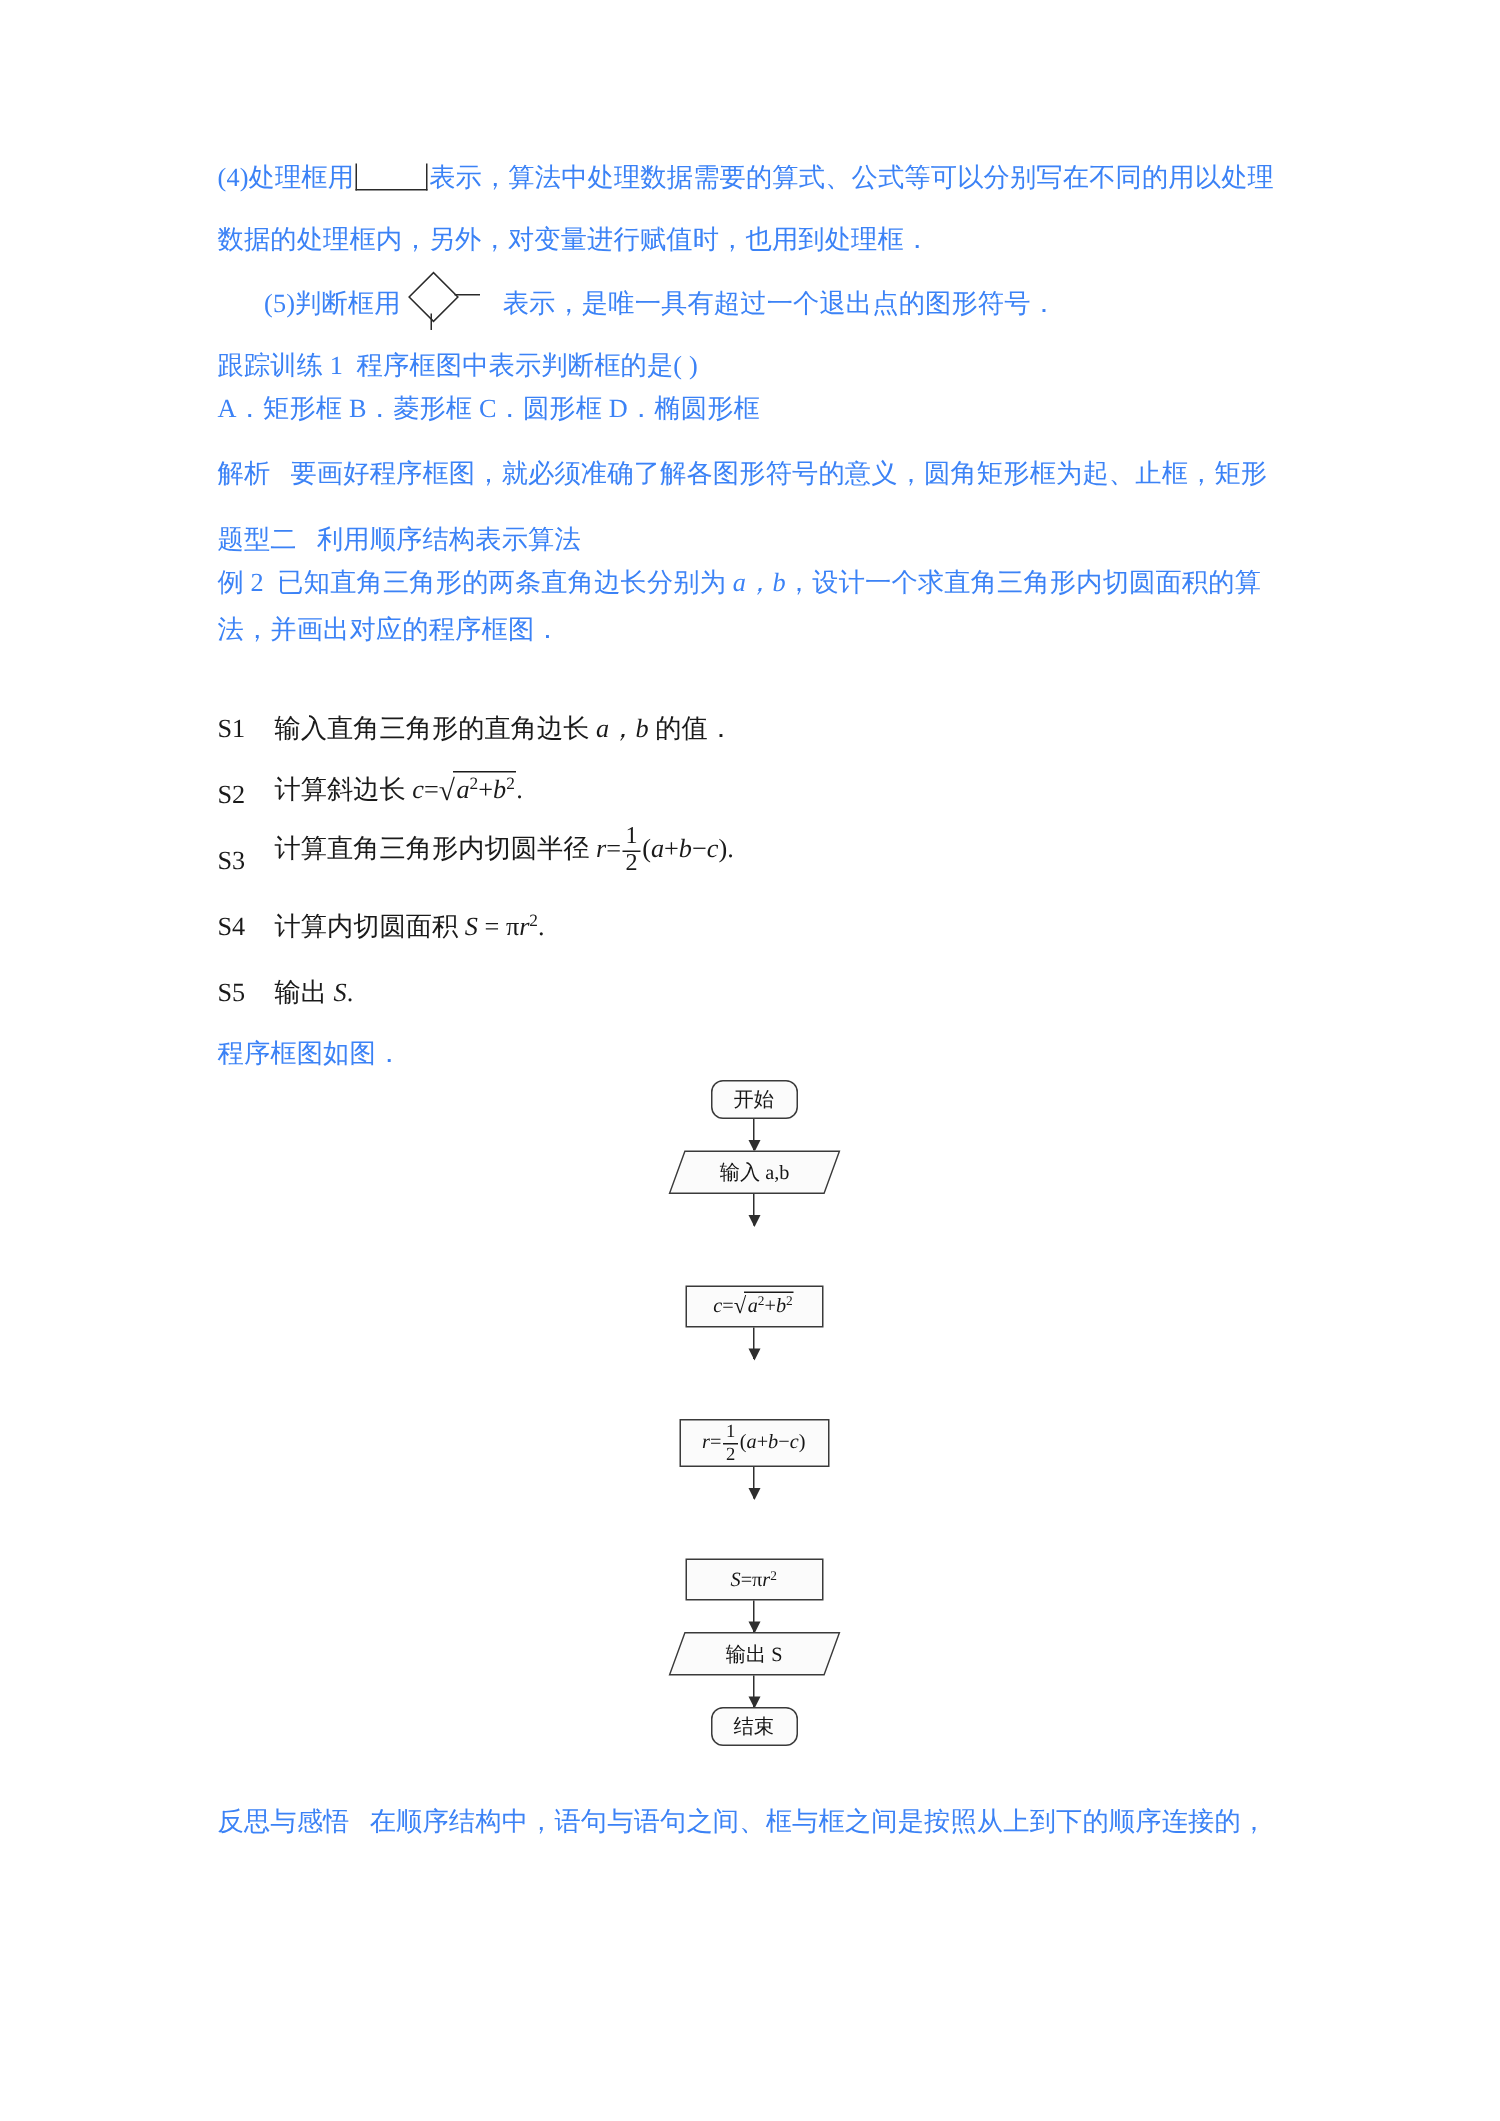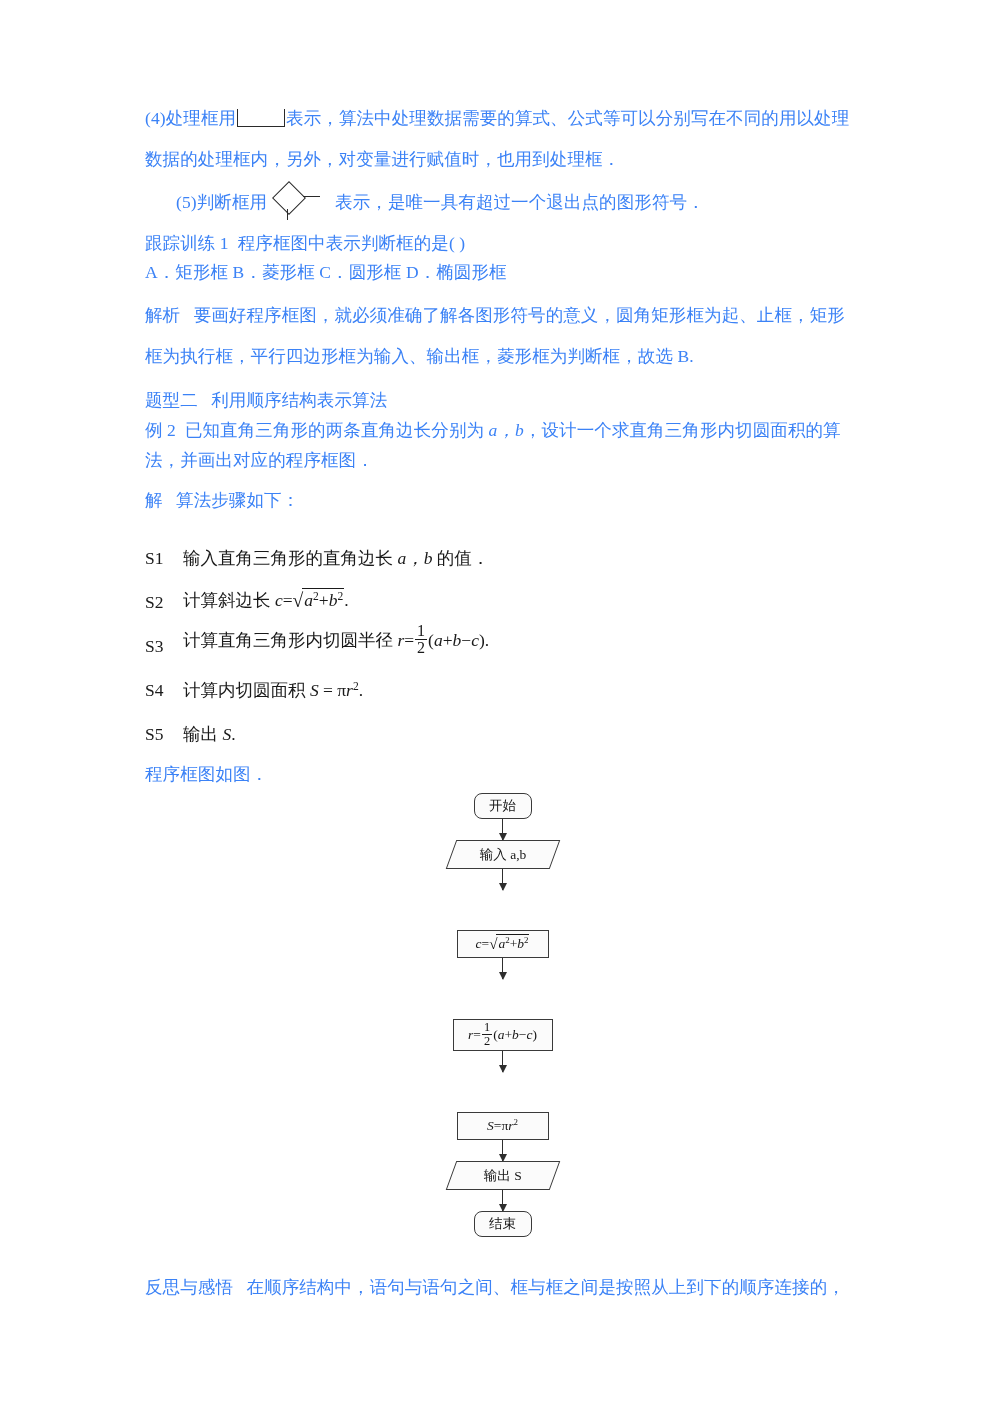--- a/index.html
+++ b/index.html
@@ -212,42 +212,36 @@
   </div>
   <div class="para tight">
     <span>A．矩形框   B．菱形框   C．圆形框   D．椭圆形框</span>
   </div>
 
   <div class="gap-s"></div>
 
   <div class="para loose">
     <span class="bold">解析</span>&nbsp;&nbsp;&nbsp;<span>要画好程序框图，就必须准确了解各图形符号的意义，圆角矩形框为起、止框，矩形</span>
   </div>
-  <div class="para loose">
-    <span>框为执行框，平行四边形框为输入、输出框，菱形框为判断框，故选 B.</span>
-  </div>
 
   <div class="gap-s"></div>
 
   <div class="para tight">
     <span class="bold">题型二</span>&nbsp;&nbsp;&nbsp;<span class="bold">利用顺序结构表示算法</span>
   </div>
 
   <div class="para tight" style="line-height:1.75;">
     <span class="bold">例 2</span>&nbsp;&nbsp;<span>已知直角三角形的两条直角边长分别为 </span><span class="mi">a，b</span><span>，设计一个求直角三角形内切圆面积的算</span>
   </div>
   <div class="para tight" style="line-height:1.75;">
     <span>法，并画出对应的程序框图．</span>
   </div>
 
   <div class="gap-s"></div>
 
-  <div class="para tight" style="line-height:1.8;">
-    <span class="bold">解</span>&nbsp;&nbsp;&nbsp;<span class="bold">算法步骤如下：</span>
-  </div>
 
   <div class="gap-s"></div>
 
   <div class="step">
     <span class="lbl">S1</span>
     <span class="txt">
       <span>输入直角三角形的直角边长 </span><span class="mi">a，b</span><span> 的值．</span>
     </span>
   </div>
 

